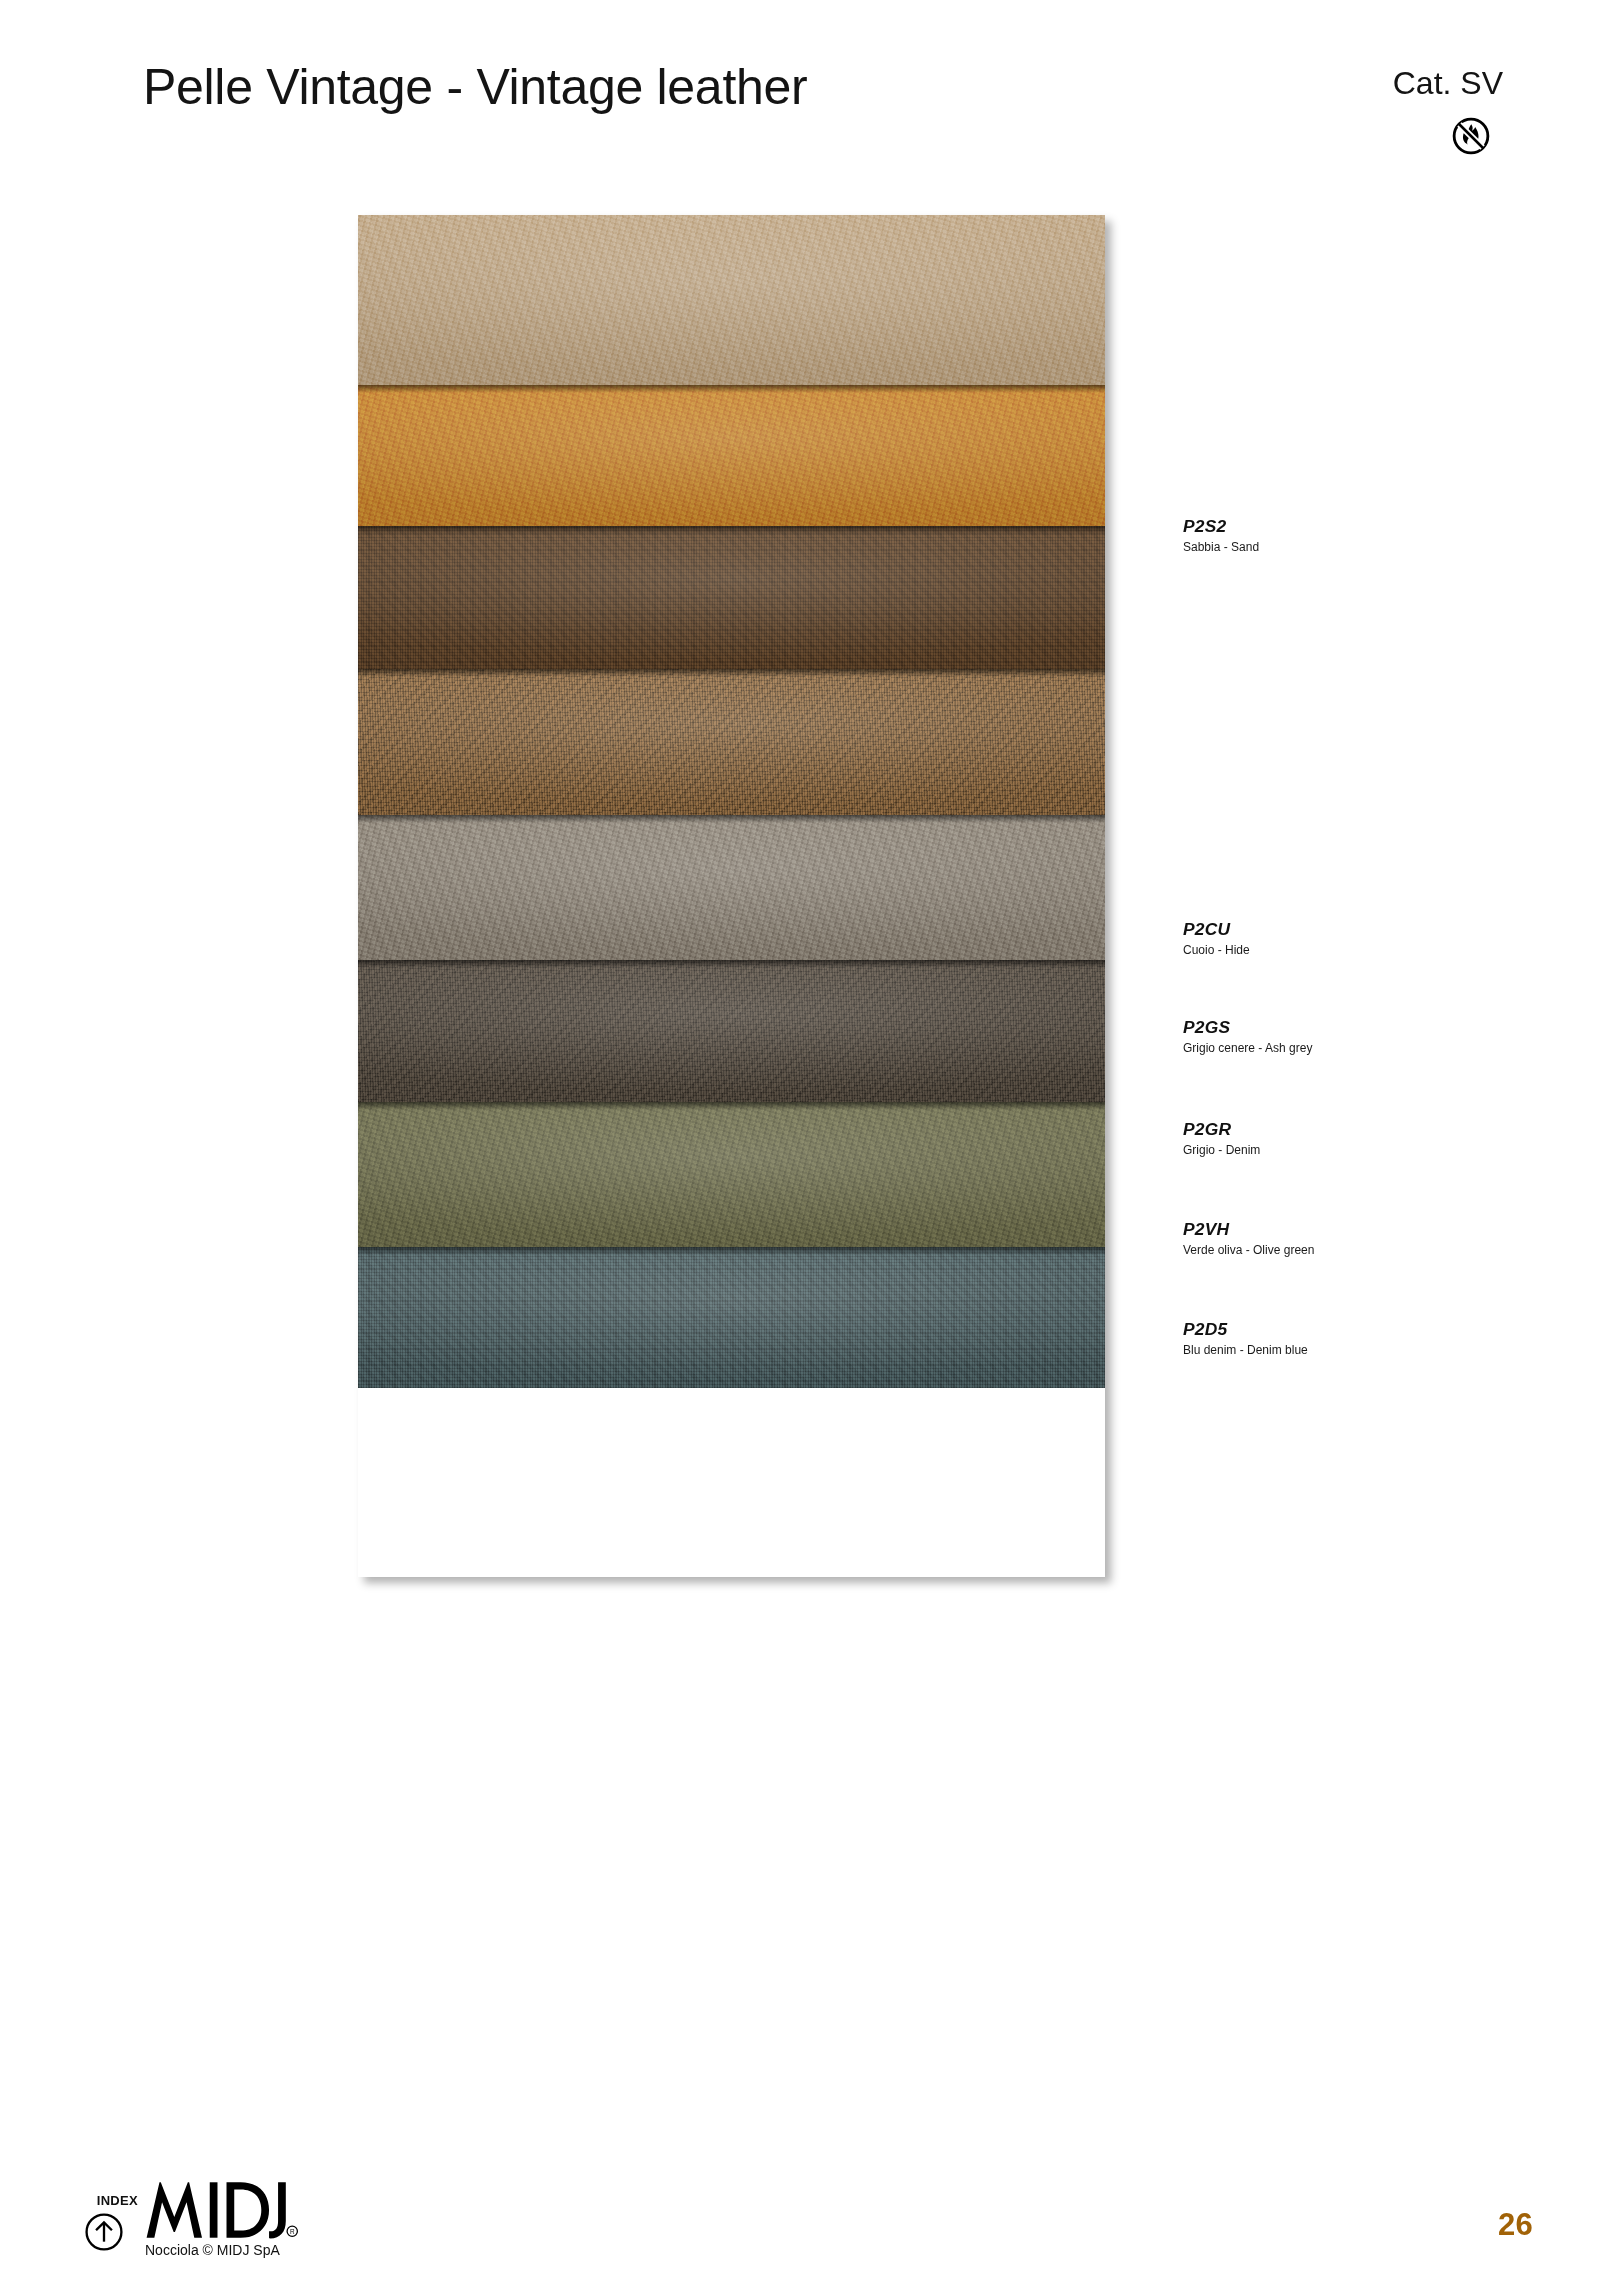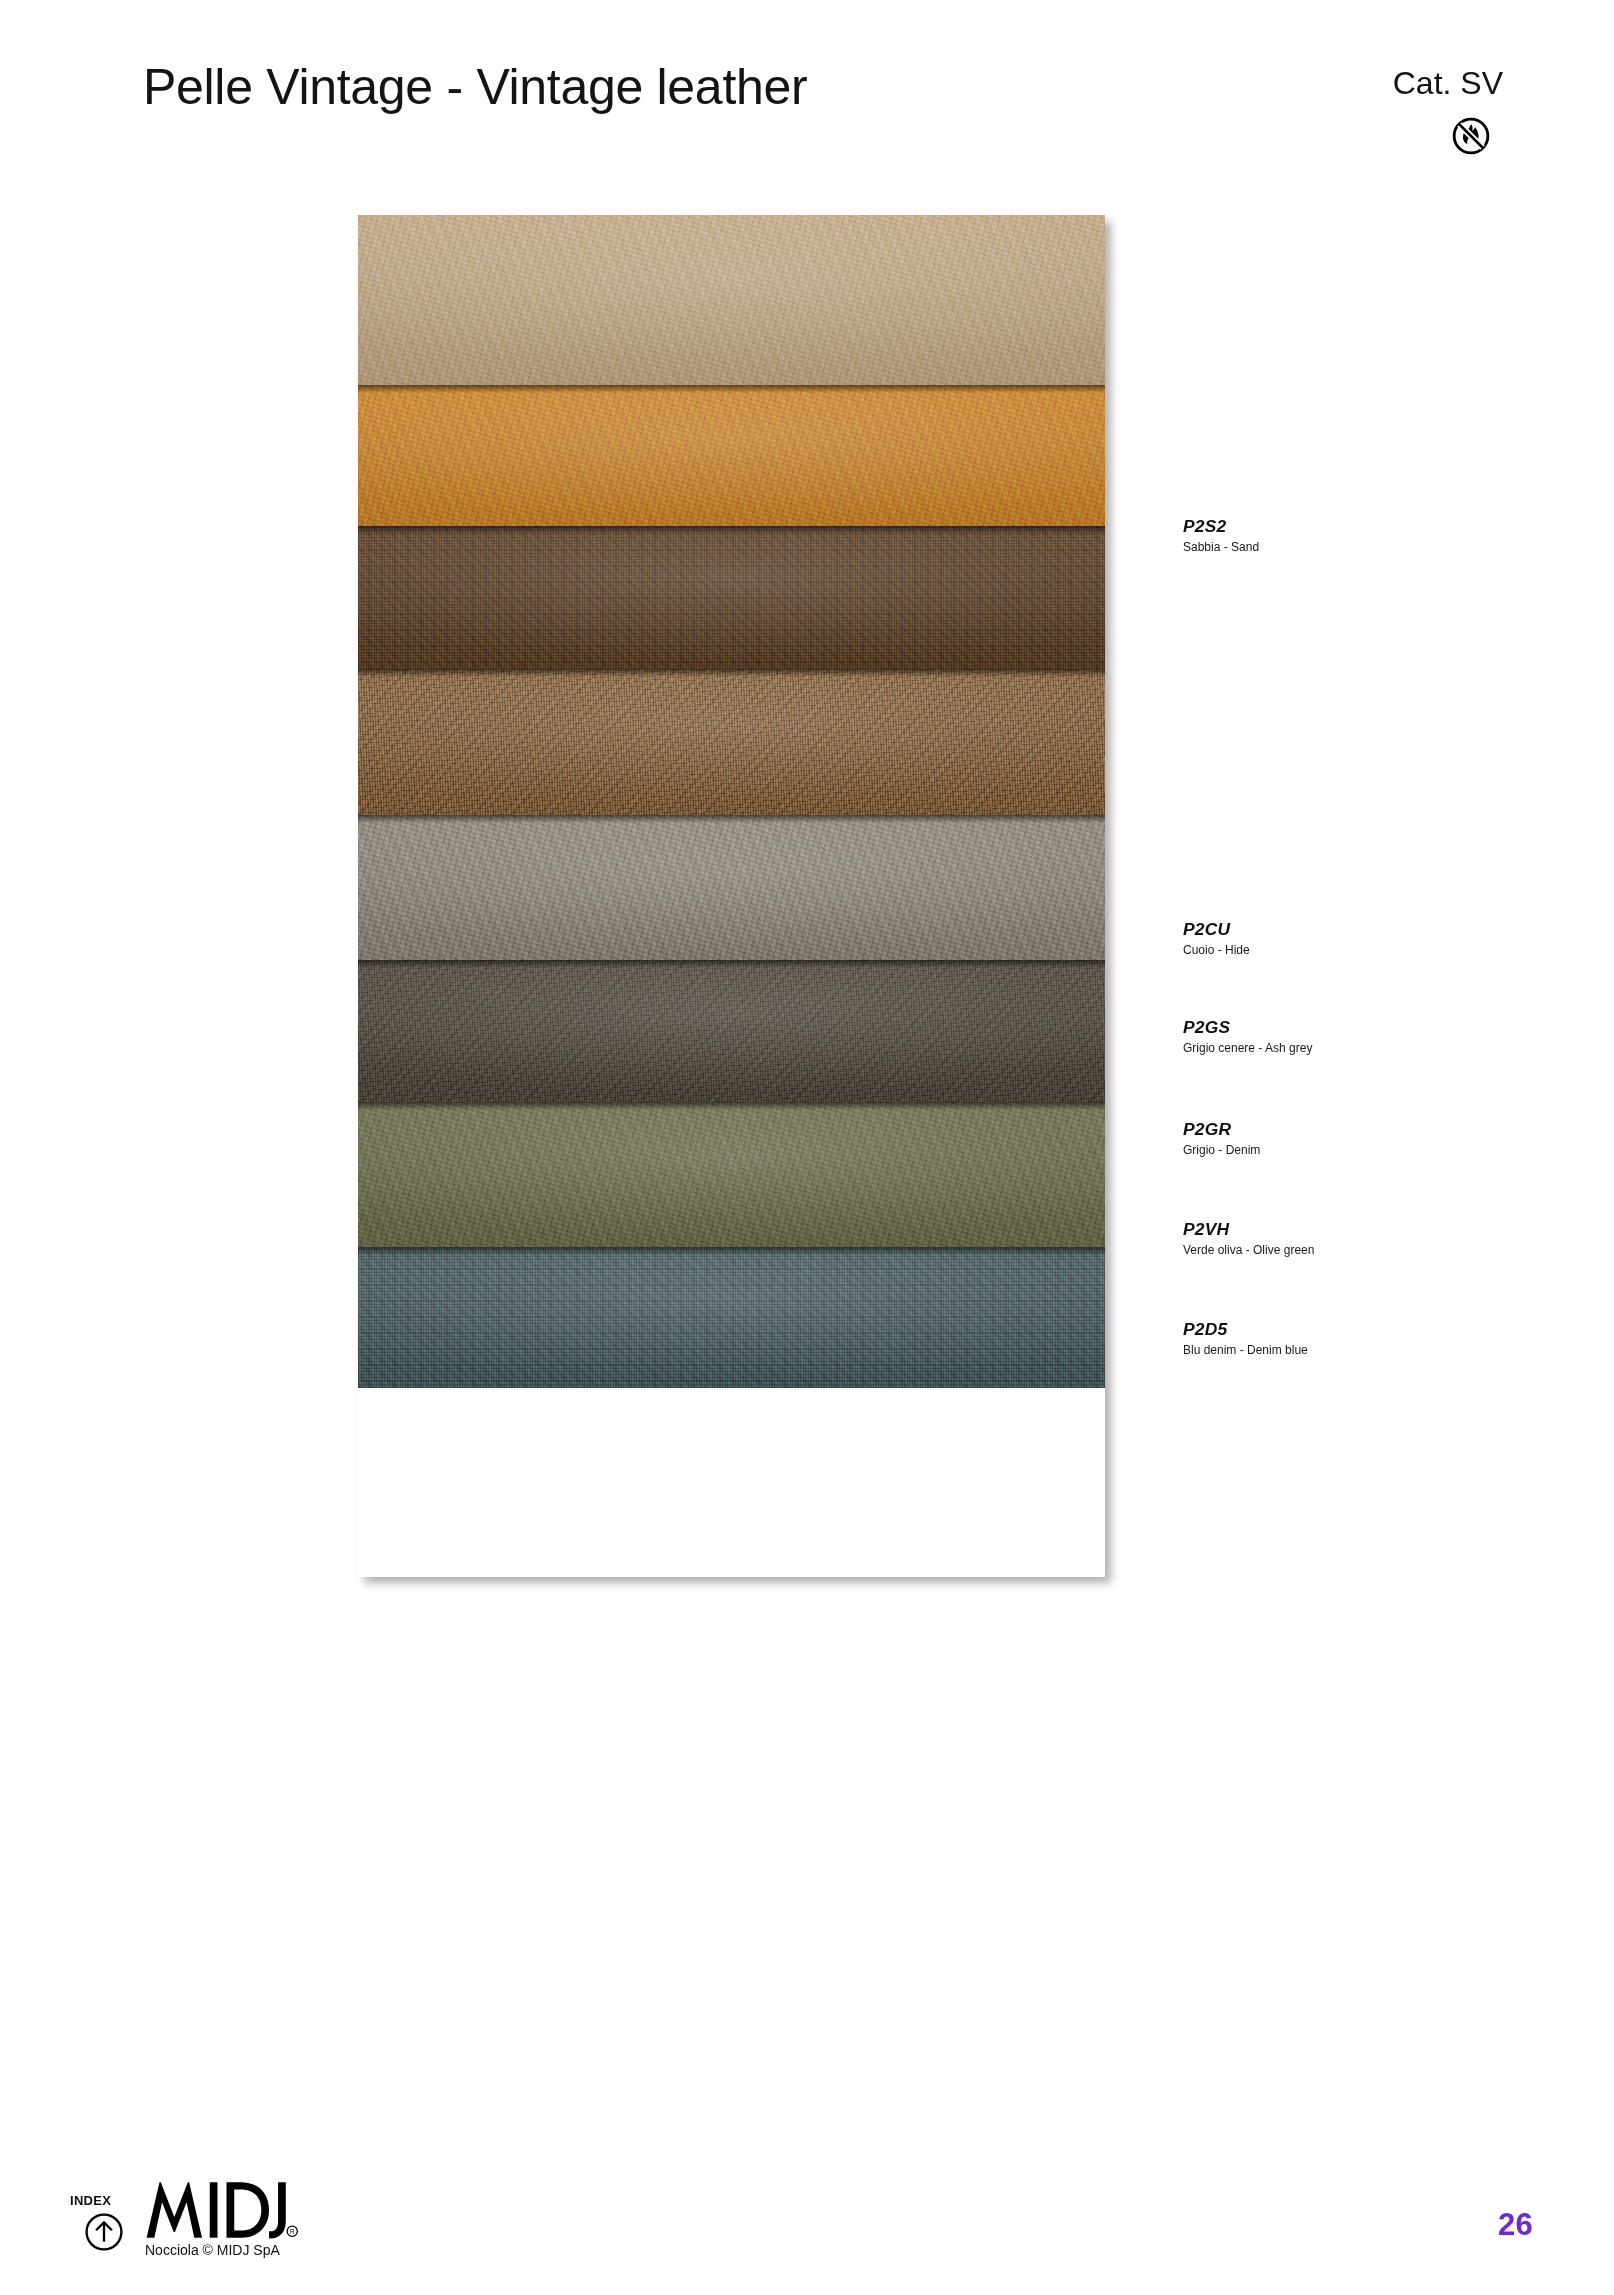--- a/index.html
+++ b/index.html
@@ -140,21 +140,21 @@
     line-height: 1.0;
     white-space: nowrap;
   }
 
   
   .footer-index {
     position: absolute;
     left: 70px;
     top: 2194px;
     width: 68px;
-    text-align: left;
+    text-align: right;
   }
   .footer-index .idx-text {
     font-size: 13px;
     font-weight: 700;
     letter-spacing: 0.3px;
     color: #111111;
     line-height: 1.0;
     margin-bottom: 4.5px;
   }
   .footer-index svg { display: block; margin: 0 auto; }
@@ -178,21 +178,21 @@
     color: #111111;
     white-space: nowrap;
   }
 
   .page-number {
     position: absolute;
     right: 81px;
     top: 2207px;
     font-size: 31px;
     font-weight: 700;
-    color: #6d28d9;
+    color: #a16207;
     letter-spacing: 0.3px;
   }
 </style>
 </head>
 <body>
 
 <div class="page-title">Pelle Vintage - Vintage leather</div>
 
 <div class="cat-label">Cat. SV</div>
 

